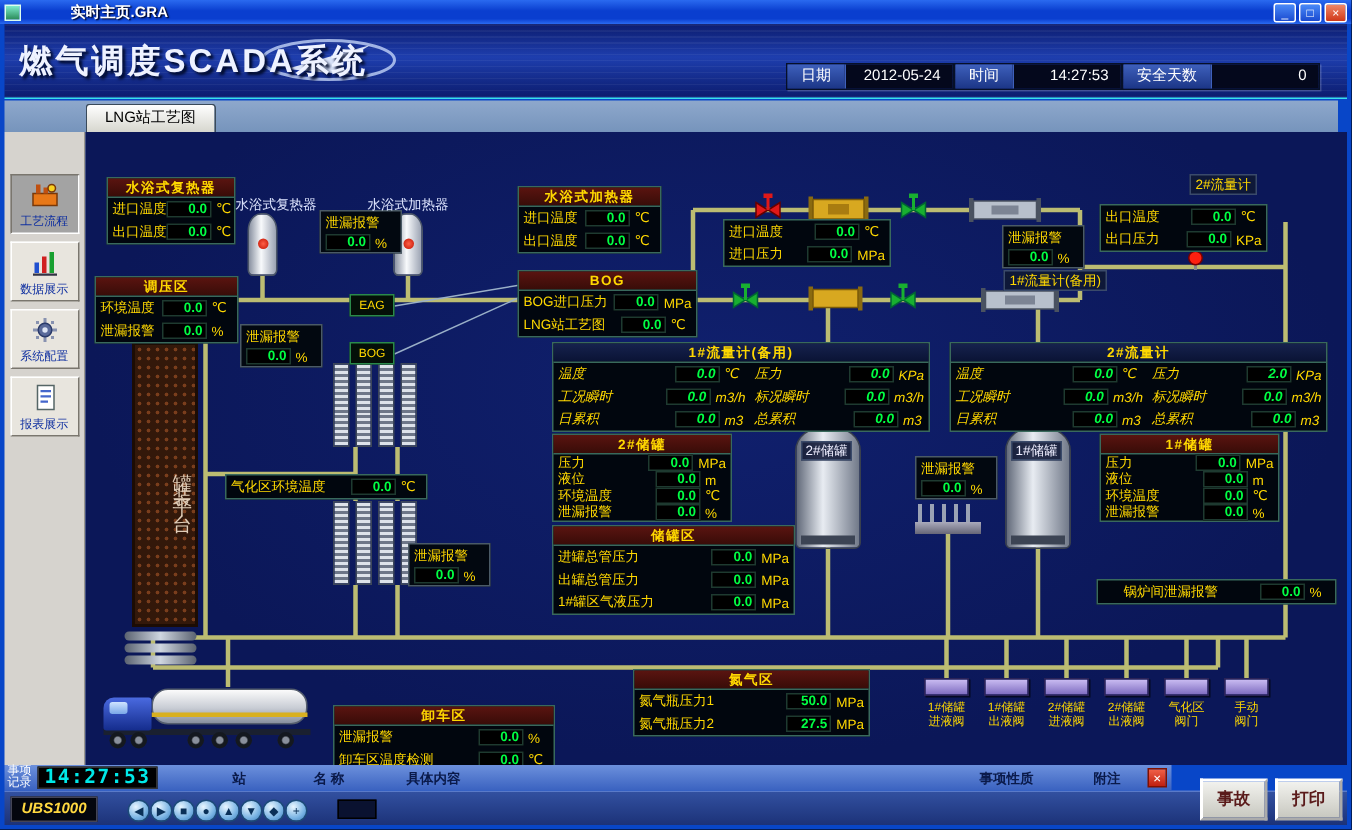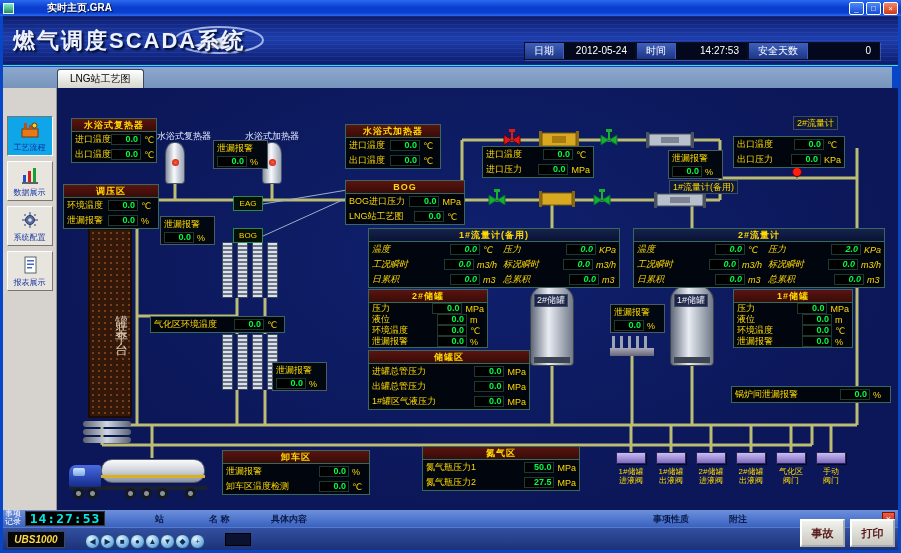--- a/index.html
+++ b/index.html
@@ -22,21 +22,21 @@
 .info{position:absolute;right:18px;bottom:5px;display:flex;z-index:3;}
 .ibox{display:flex;border:1px solid #061028;box-shadow:1px 1px 0 rgba(255,255,255,.18);font-size:10px;height:18px;}
 .ilabel{background:linear-gradient(#3e60bc,#1c3687);color:#fff;padding:0 9px;line-height:16px;white-space:nowrap;}
 .ival{background:#04081c;color:#fff;padding:0 8px;line-height:16px;min-width:72px;text-align:right;border-left:1px solid #3e60bc;}
 
 .tabrow{position:absolute;left:3px;top:67px;width:889px;height:21px;background:linear-gradient(#8ea8cc,#7694bc);}
 .tab{position:absolute;left:54px;bottom:0;height:19px;background:linear-gradient(#ffffff,#d6d6ce);border:1px solid #3a4a5a;border-bottom:none;border-radius:3px 3px 0 0;font-size:10px;color:#000;padding:0 12px;line-height:18px;cursor:pointer;}
 
 .sidebar{position:absolute;left:3px;top:88px;width:54px;height:422px;background:#d6d3ce;border-right:1px solid #9a968e;}
 .side-btn{width:46px;margin:5px auto 0;background:#e8e5de;border:1px solid;border-color:#fff #7a766e #7a766e #fff;display:flex;flex-direction:column;align-items:center;padding:3px 0 2px;cursor:pointer;}
-.side-btn.active{background:#0ea5e9;border-color:#7a766e #fff #fff #7a766e;margin-top:28px;}
+.side-btn.active{background:#a3a3a3;border-color:#7a766e #fff #fff #7a766e;margin-top:28px;}
 .slabel{font-size:8px;color:#1030a0;margin-top:2px;white-space:nowrap;}
 
 .main{position:absolute;left:57px;top:88px;width:841px;height:422px;background:radial-gradient(ellipse at 50% 40%,#10206e 0%,#0b1758 70%);overflow:hidden;}
 .pipes{position:absolute;left:0;top:0;width:841px;height:422px;z-index:1;}
 .pipes line.p{stroke:#bcbc72;stroke-width:3;}
 .pipes line.thin{stroke:#9ab0c8;stroke-width:1;}
 .fittings{z-index:2;}
 .panel{position:absolute;background:#01060e;border:1px solid #39695c;z-index:3;}
 .ptitle{background:linear-gradient(#5a1410,#380c08);color:#ffd800;font-size:9px;font-weight:bold;text-align:center;height:13px;line-height:13px;border-bottom:1px solid #39695c;letter-spacing:1px;white-space:nowrap;}
 .ptitle.navy{background:linear-gradient(#16224e,#0a1334);}
@@ -71,21 +71,21 @@
 .t-cab{position:absolute;left:2px;top:11px;width:32px;height:22px;background:linear-gradient(#4a6ae0,#142c8c);border-radius:7px 2px 2px 2px;}
 .t-cab::after{content:"";position:absolute;left:4px;top:3px;width:12px;height:8px;background:linear-gradient(#cfe4ff,#7aa8e8);border-radius:2px;}
 .t-chassis{position:absolute;left:2px;top:32px;width:138px;height:4px;background:#1a2030;}
 .wheel{position:absolute;top:34px;width:11px;height:11px;border-radius:50%;background:radial-gradient(circle at 50% 50%,#8a909c 0 2px,#14181f 3px);}
 .gasbox{position:absolute;width:30px;height:15px;background:#041008;border:1px solid #2a8a4a;color:#ffd800;font-size:8px;text-align:center;line-height:13px;z-index:3;}
 .vrow{position:absolute;left:556px;top:364px;display:flex;gap:4px;z-index:3;}
 .vunit{width:36px;text-align:center;}
 .vbtn{width:30px;height:12px;margin:0 auto;background:linear-gradient(#cabcf2,#7e6cc0);border:1px solid #2a2258;box-shadow:1px 1px 0 rgba(0,0,0,.6);cursor:pointer;}
 .vlab{margin-top:3px;font-size:8px;line-height:9px;color:#ffd800;white-space:pre-line;}
 
-.eventbar{position:absolute;left:3px;top:510px;width:895px;height:17px;background:linear-gradient(#6c90dc,#3a62c0);z-index:5;}
+.eventbar{position:absolute;left:3px;top:510px;width:778px;height:17px;background:linear-gradient(#6c90dc,#3a62c0);z-index:5;}
 .evt-title{position:absolute;left:2px;top:0;width:18px;font-size:8px;line-height:8px;color:#fff;}
 .clock{position:absolute;left:22px;top:1px;width:80px;height:15px;background:#000;border:1px solid #333;color:#00e8e8;font-family:"DejaVu Sans Mono",monospace;font-size:13px;font-weight:bold;text-align:center;line-height:13px;letter-spacing:1px;}
 .evt-col{position:absolute;top:3px;font-size:9px;color:#0a1a4a;font-weight:bold;white-space:nowrap;}
 .c1{left:152px}.c2{left:206px}.c3{left:268px}.c4{left:650px}.c5{left:726px}
 .evt-close{position:absolute;right:3px;top:2px;width:13px;height:13px;background:linear-gradient(#f06048,#c02010);border:1px solid #801000;color:#fff;font-size:9px;line-height:12px;text-align:center;cursor:pointer;z-index:7;}
 
 .statusbar{position:absolute;left:3px;top:527px;width:895px;height:23px;background:linear-gradient(#3250a0,#1c3278);display:flex;align-items:center;gap:20px;padding:0 4px;border-top:1px solid #5a7ac8;}
 .logo-box{width:58px;height:17px;background:#04060e;border:1px solid #445;color:#ffd840;font-size:10px;font-weight:bold;font-style:italic;text-align:center;line-height:15px;}
 .navbtn{width:15px;height:15px;border-radius:50%;background:radial-gradient(circle at 35% 30%,#e8f6ff,#7ab4e4 60%,#3a7ab8);border:1px solid #1c4a78;color:#0a3058;font-size:8px;line-height:14px;text-align:center;display:inline-block;cursor:pointer;}
 .status-field{width:26px;height:13px;background:#0a1230;border:1px solid #000;}
@@ -543,21 +543,21 @@
     </div>
     <div class="panel" style="left:93px;top:228px;width:135px;">
       <div>
           <div class="prow">
             <span class="plabel">气化区环境温度</span>
             <span class="pvalue">0.0</span>
             <span class="punit">℃</span>
           </div>
         </div>
     </div>
-    <div class="panel" style="left:165px;top:362px;width:148px;">
+    <div class="panel" style="left:165px;top:382px;width:148px;">
       <div class="ptitle">卸车区</div>
       <div>
           <div class="prow">
             <span class="plabel">泄漏报警</span>
             <span class="pvalue">0.0</span>
             <span class="punit">%</span>
           </div>
           <div class="prow">
             <span class="plabel">卸车区温度检测</span>
             <span class="pvalue">0.0</span>
@@ -573,21 +573,21 @@
             <span class="pvalue">50.0</span>
             <span class="punit">MPa</span>
           </div>
           <div class="prow">
             <span class="plabel">氮气瓶压力2</span>
             <span class="pvalue">27.5</span>
             <span class="punit">MPa</span>
           </div>
         </div>
     </div>
-    <div class="panel" style="left:674px;top:298px;width:160px;">
+    <div class="panel" style="left:674px;top:298px;width:160px;padding-left:14px;">
       <div>
           <div class="prow">
             <span class="plabel">锅炉间泄漏报警</span>
             <span class="pvalue">0.0</span>
             <span class="punit">%</span>
           </div>
         </div>
     </div>
 
     <div class="mini" style="left:156px;top:52px;">

